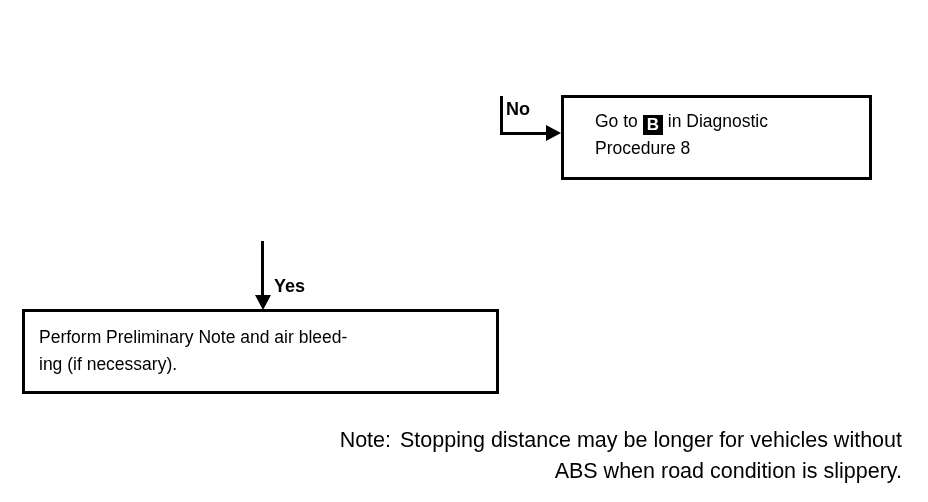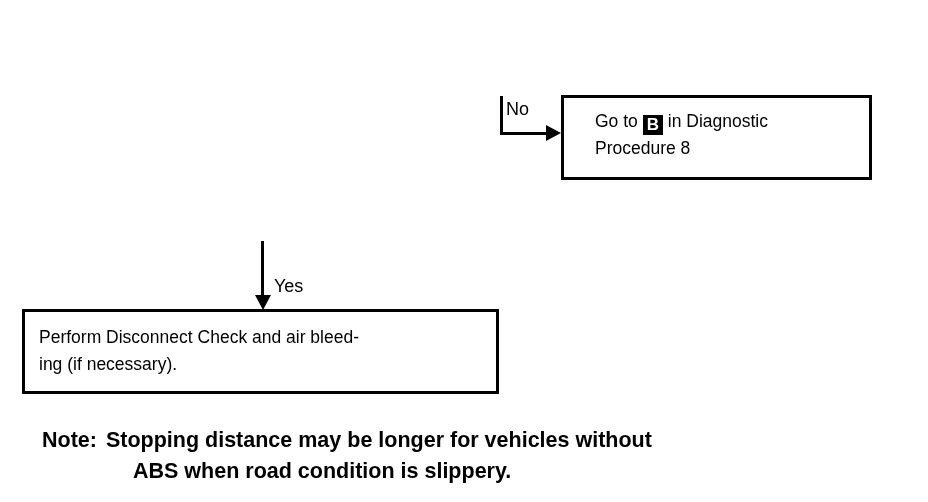--- a/index.html
+++ b/index.html
@@ -129,37 +129,39 @@
   }
 
   
   #branch-no-stub   { left: 500px; top: 96px;  height: 38px; }
   #branch-no-line   { left: 500px; top: 132px; width: 48px; }
   #branch-no-arrow  { left: 546px; top: 125px; }
   .branch-label {
     position: absolute;
     font-size: 18px;
     line-height: 20px;
+    font-weight: bold;
   }
   #label-no  { left: 506px; top: 99px; }
 
   
   #branch-yes-line  { left: 261px; top: 241px; height: 58px; }
   #branch-yes-arrow { left: 255px; top: 295px; }
   #label-yes { left: 274px; top: 246px; margin-top: 30px; }
 
   
   .page-note {
     position: absolute;
     left: 42px;
     top: 425px;
     width: 860px;
     font-size: 21.5px;
-    font-weight: bold;
+    font-weight: normal;
     line-height: 31px;
+    text-align: right;
   }
   .page-note .note-label { }
   .page-note .note-body {
     display: inline;
   }
   .page-note .note-line2 {
     display: block;
     margin-left: 91px;
   }
 </style>
@@ -178,19 +180,19 @@
   <div class="flow-box" id="box-goto">
     <div class="box-text"><span>Go to</span><span class="badge-letter">B</span><span style="white-space: pre-line;">in Diagnostic
 Procedure 8</span></div>
   </div>
 
   <div class="conn-line-v" id="branch-yes-line"></div>
   <div class="arrow-down" id="branch-yes-arrow"></div>
   <div class="branch-label" id="label-yes">Yes</div>
 
   <div class="flow-box" id="box-preliminary">
-    <div class="box-text">Perform Disconnect Check and air bleed-
+    <div class="box-text">Perform Preliminary Note and air bleed-
 ing (if necessary).</div>
   </div>
 
   <div class="page-note"><span class="note-label">Note:</span><span class="note-body" style="margin-left:9px;">Stopping distance may be longer for vehicles without</span><span class="note-line2">ABS when road condition is slippery.</span></div>
 
 </div>
 
 </body></html>

